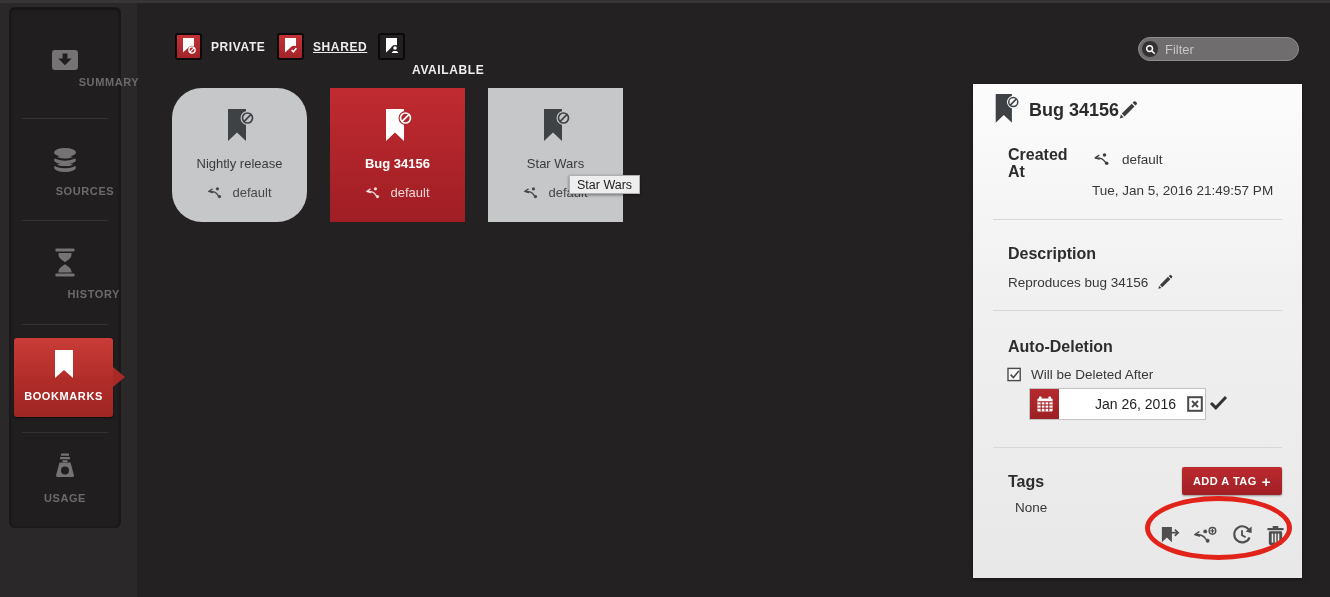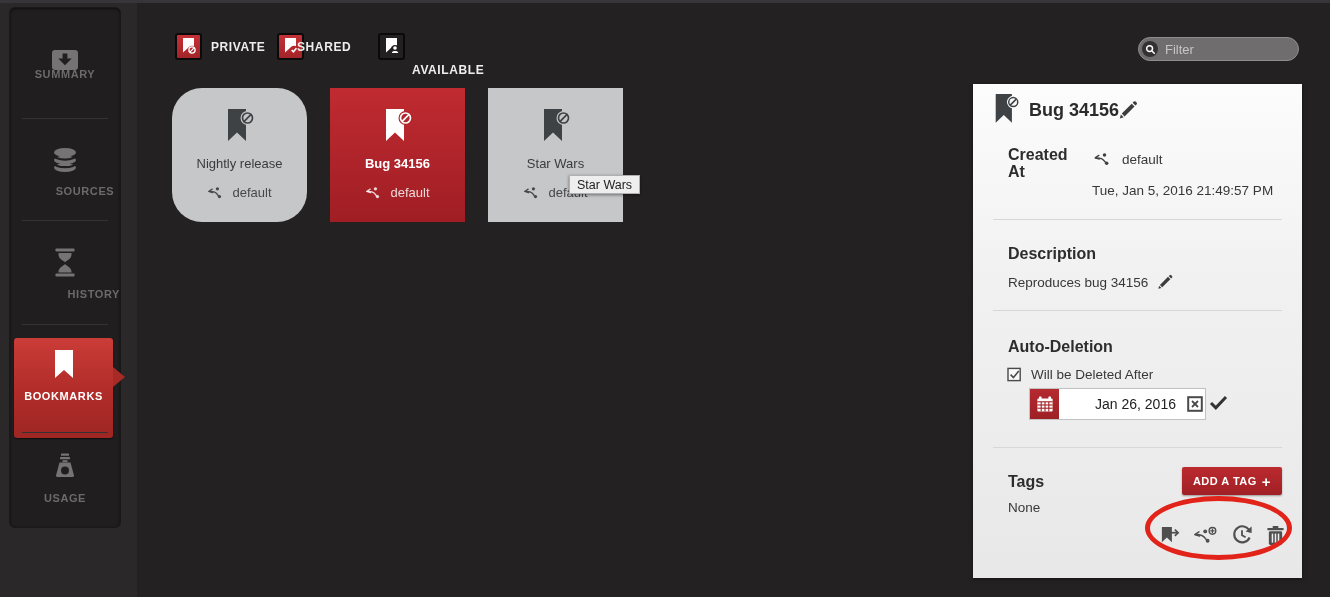--- a/index.html
+++ b/index.html
@@ -11,21 +11,21 @@
   .topstrip { position:absolute; left:0; top:0; width:1330px; height:3px; background:#383539; }
   .leftcol { position:absolute; left:0; top:3px; width:137px; height:594px; background:#2b282a; }
 
   
   .sidebar { position:absolute; left:10px; top:8px; width:110px; height:519px;
              background:#201e1f; border-radius:5px; box-shadow:0 1px 3px rgba(0,0,0,.5) inset, 0 0 0 1px #1a1819; }
   .nav-icon { position:absolute; color:#757374; }
   .nav-label { position:absolute; left:0; width:110px; text-align:center; font-size:11px; font-weight:bold;
                letter-spacing:.6px; color:#6c6a6b; }
   .nav-div { position:absolute; left:12px; width:86px; height:1px; background:#343233; }
-  .nav-active { position:absolute; left:4px; top:330px; width:99px; height:100px; border-radius:3px;
+  .nav-active { position:absolute; left:4px; top:330px; width:99px; height:79px; border-radius:3px;
                 background:linear-gradient(180deg,#ca3c37 0%, #b02c29 55%, #9e2623 100%);
                 box-shadow:0 1px 2px rgba(0,0,0,.6); }
   .nav-active-arrow { position:absolute; left:103px; top:359px; width:0; height:0;
                 border-top:10px solid transparent; border-bottom:10px solid transparent; border-left:12px solid #a72a26; }
   .nav-active .nav-label { color:#ffffff; width:99px; top:52px; }
   .nav-active .flag { margin:12px auto 0 auto; }
 
   
   .tab-sq { position:absolute; top:33px; width:27px; height:27px; border:2px solid #0a0a0a; border-radius:3px;
             display:flex; align-items:center; justify-content:center; }
@@ -104,21 +104,21 @@
     <div>
       <span class="nav-icon" style="left:40px; top:39px;">
         <svg width="30" height="26" viewBox="0 0 30 26" fill="currentColor">
           <path d="M2 6 a3 3 0 0 1 3-3 h20 a3 3 0 0 1 3 3 v14 a3 3 0 0 1-3 3 h-20 a3 3 0 0 1-3-3 z"></path>
           <g fill="#201e1f">
               <rect x="12.6" y="6.5" width="4.8" height="5.4"></rect>
               <path d="M8.3 11.4 h13.4 l-6.7 6.8 z"></path>
             </g>
         </svg>
       </span>
-      <div class="nav-label" style="top:60px;">SUMMARY</div>
+      <div class="nav-label" style="top:68px;margin-left:44px;">SUMMARY</div>
     </div>
     <div class="nav-div" style="top:110px;"></div>
 
     <div>
       <span class="nav-icon" style="left:41px; top:139px;">
         <svg width="28" height="27" viewBox="0 0 28 27" fill="currentColor">
           <ellipse cx="14" cy="5.4" rx="11" ry="4.4"></ellipse>
           <ellipse cx="14" cy="13" rx="11" ry="4.4"></ellipse>
           <ellipse cx="14" cy="20.6" rx="11" ry="4.4"></ellipse>
           <g stroke="#201e1f" stroke-width="2.2" fill="none">
@@ -183,21 +183,21 @@
 
   <div class="tab-sq red" style="left:277px;">
     <span>
       <svg width="19" height="21" viewBox="0 0 19 21">
         <path d="M4 2 h11 v14.5 l-5.5-5 -5.5 5 z" fill="#fff"></path>
         <circle cx="13" cy="14" r="4.2" fill="var(--sqbg)"></circle>
         <path d="M10.7 14 l1.7 1.8 3-3.6" fill="none" stroke="#fff" stroke-width="1.6"></path>
       </svg>
     </span>
   </div>
-  <div class="tab-label" style="left:297px;">SHARED</div>
+  <div class="tab-label" style="left:313px;text-decoration:underline;">SHARED</div>
 
   <div class="tab-sq dark" style="left:378px;">
     <span>
       <svg width="19" height="21" viewBox="0 0 19 21">
         <path d="M4 2 h11 v14.5 l-5.5-5 -5.5 5 z" fill="#fff"></path>
         <circle cx="13" cy="13.5" r="4.4" fill="var(--sqbg)"></circle>
         <circle cx="13" cy="12" r="1.8" fill="#fff"></circle>
         <path d="M9.8 17 c0-2.6 6.4-2.6 6.4 0 z" fill="#fff"></path>
       </svg>
     </span>
@@ -371,21 +371,21 @@
     </span>
     <span class="p-abs" style="left:236px; top:311px; color:#333; cursor:pointer;">
       <svg width="19" height="15" viewBox="0 0 19 15" fill="none" stroke="currentColor" stroke-width="3">
         <path d="M2 8 l4.8 4.8 L17 2"></path>
       </svg>
     </span>
 
     <div class="p-div" style="top:363px;"></div>
 
     <div class="p-abs p-h" style="left:35px; top:389px;">Tags</div>
-    <div class="p-abs p-v" style="left:35px; top:416px;text-align:right;">None</div>
+    <div class="p-abs p-v" style="left:42px; top:416px;text-align:right;">None</div>
 
     <button class="addtag">
       <span>ADD A TAG</span>
       <span class="plus">+</span>
     </button>
 
     <div class="actions">
       <span class="aic">
         <svg width="21" height="20" viewBox="0 0 22 20" fill="currentColor">
           <path d="M3 1.5 h10.5 v16 l-5.25-4.9 -5.25 4.9 z"></path>

